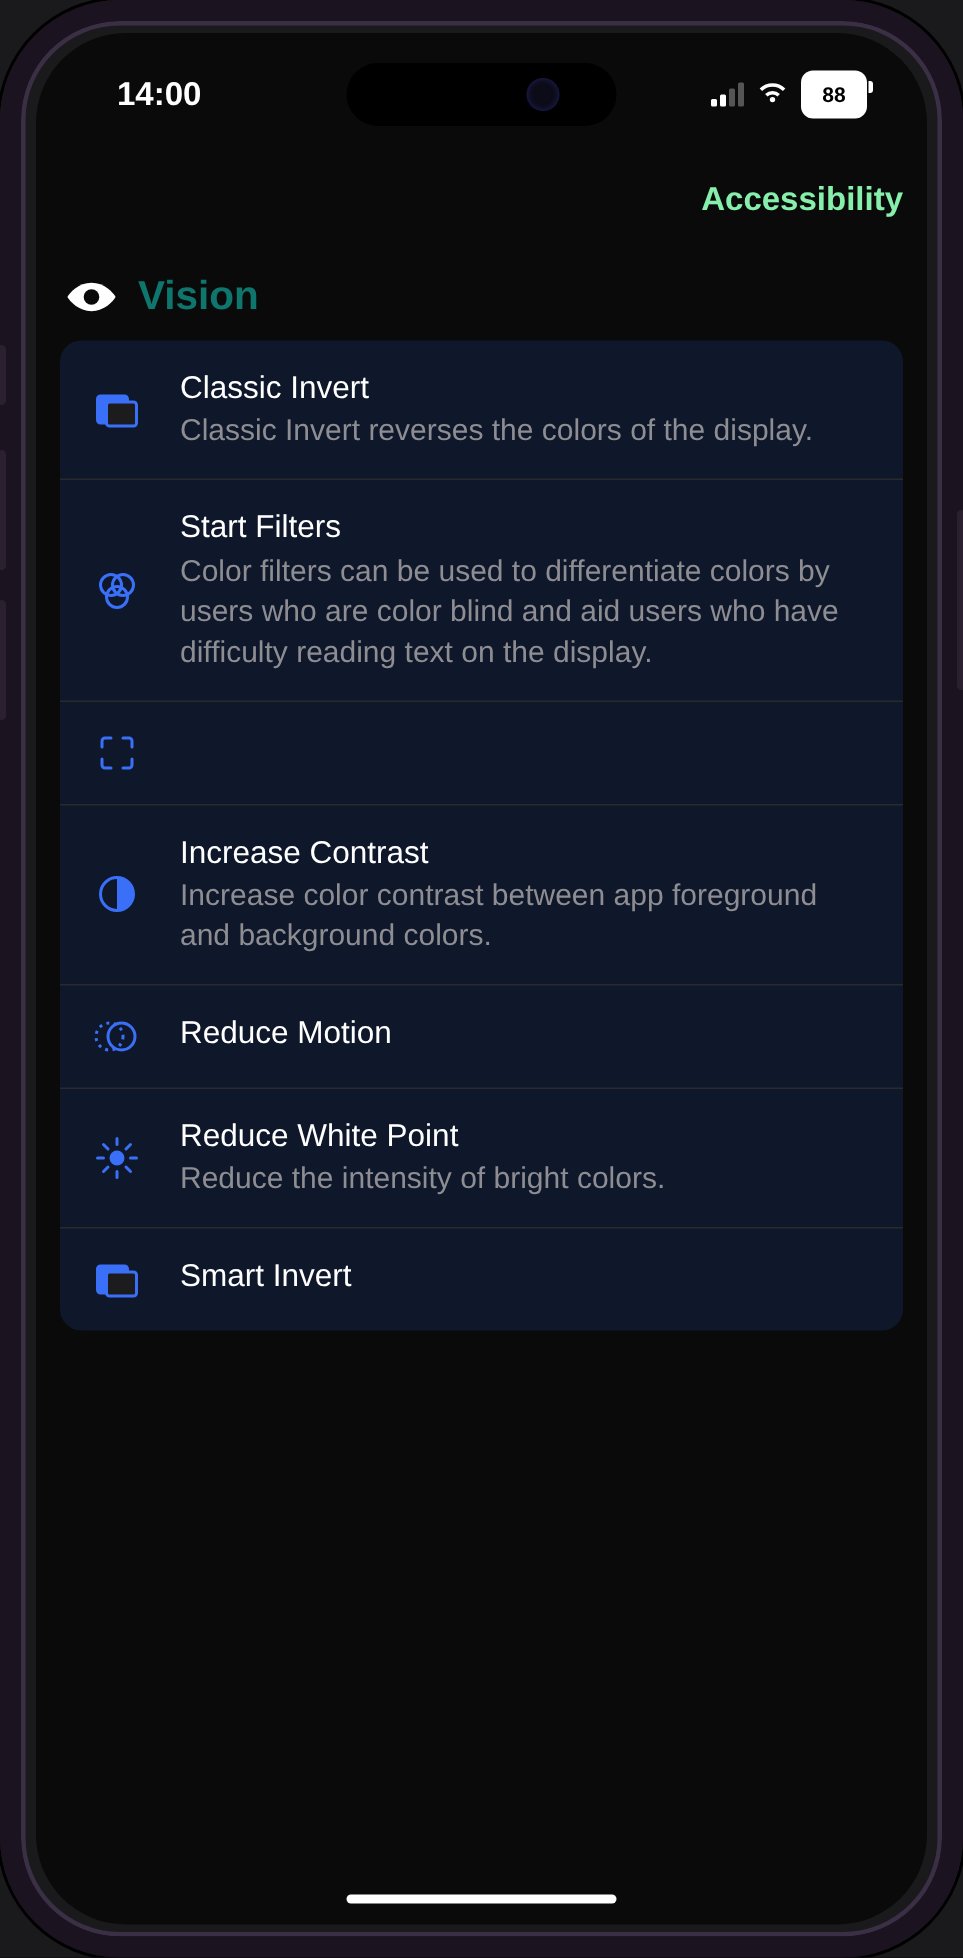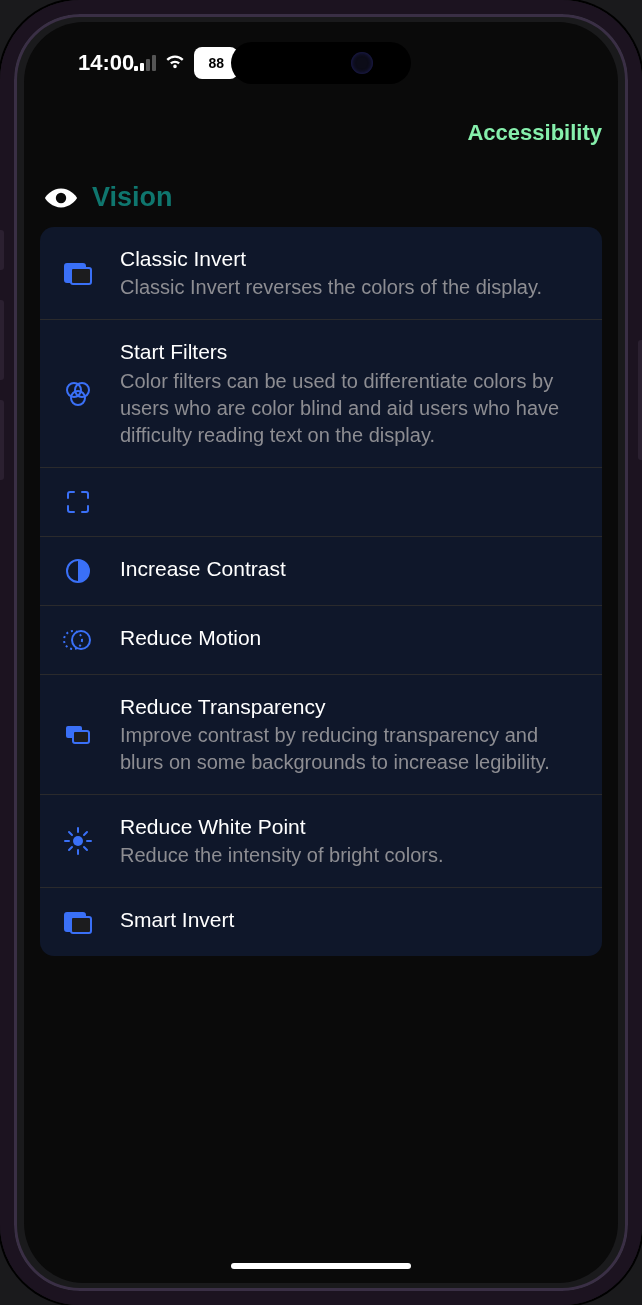--- a/index.html
+++ b/index.html
@@ -64,20 +64,21 @@
     background:#0c0c18;
     border-radius:50%;
     box-shadow: inset 0 0 4px #222266;
   }
 
   
   .status-bar {
     height: 70px;
     display: flex;
     align-items: center;
+    justify-content: space-between;
     padding: 12px 40px 0 54px;
     color: #fff;
     font-size: 22px;
     font-weight: 600;
     position: relative;
     z-index: 3;
   }
   .status-right { display: flex; align-items: center; gap: 8px; }
   .sig-bars { display: flex; align-items: flex-end; gap: 2px; height: 16px; }
   .sig-bars span { width: 4px; background: #555; border-radius: 1px; }
@@ -217,47 +218,36 @@
 
       <div class="row">
         <div class="icon">
           <svg viewBox="0 0 32 32">
               <circle cx="16" cy="16" r="11"></circle>
               <path d="M16 5 a11 11 0 0 1 0 22 z" fill="#3a70f7" stroke="none"></path>
             </svg>
         </div>
         <div class="text">
           <div class="label">Increase Contrast</div>
+          <div class="desc">Increase color contrast between app foreground and background colors.</div>
         </div>
       </div>
 
       <div class="row">
         <div class="icon">
           <svg viewBox="0 0 32 32">
               <circle cx="19" cy="16" r="9"></circle>
               <circle cx="11" cy="16" r="9" stroke-dasharray="2 3"></circle>
             </svg>
         </div>
         <div class="text">
           <div class="label">Reduce Motion</div>
         </div>
       </div>
 
-      <div class="row">
-        <div class="icon">
-          <svg viewBox="0 0 32 32">
-              <rect x="4" y="8" width="16" height="12" rx="2" fill="#3a70f7" stroke="none"></rect>
-              <rect x="11" y="13" width="16" height="12" rx="2" fill="#1c1c1e"></rect>
-            </svg>
-        </div>
-        <div class="text">
-          <div class="label">Reduce Transparency</div>
-          <div class="desc">Improve contrast by reducing transparency and blurs on some backgrounds to increase legibility.</div>
-        </div>
-      </div>
 
       <div class="row">
         <div class="icon">
           <svg viewBox="0 0 32 32" stroke-width="2.5" stroke-linecap="round">
             <circle cx="16" cy="16" r="5" fill="#3a70f7" stroke="none"></circle>
             <path d="M16 3v4M16 25v4M3 16h4M25 16h4M7 7l3 3M22 22l3 3M25 7l-3 3M10 22l-3 3"></path>
           </svg>
         </div>
         <div class="text">
           <div class="label">Reduce White Point</div>

